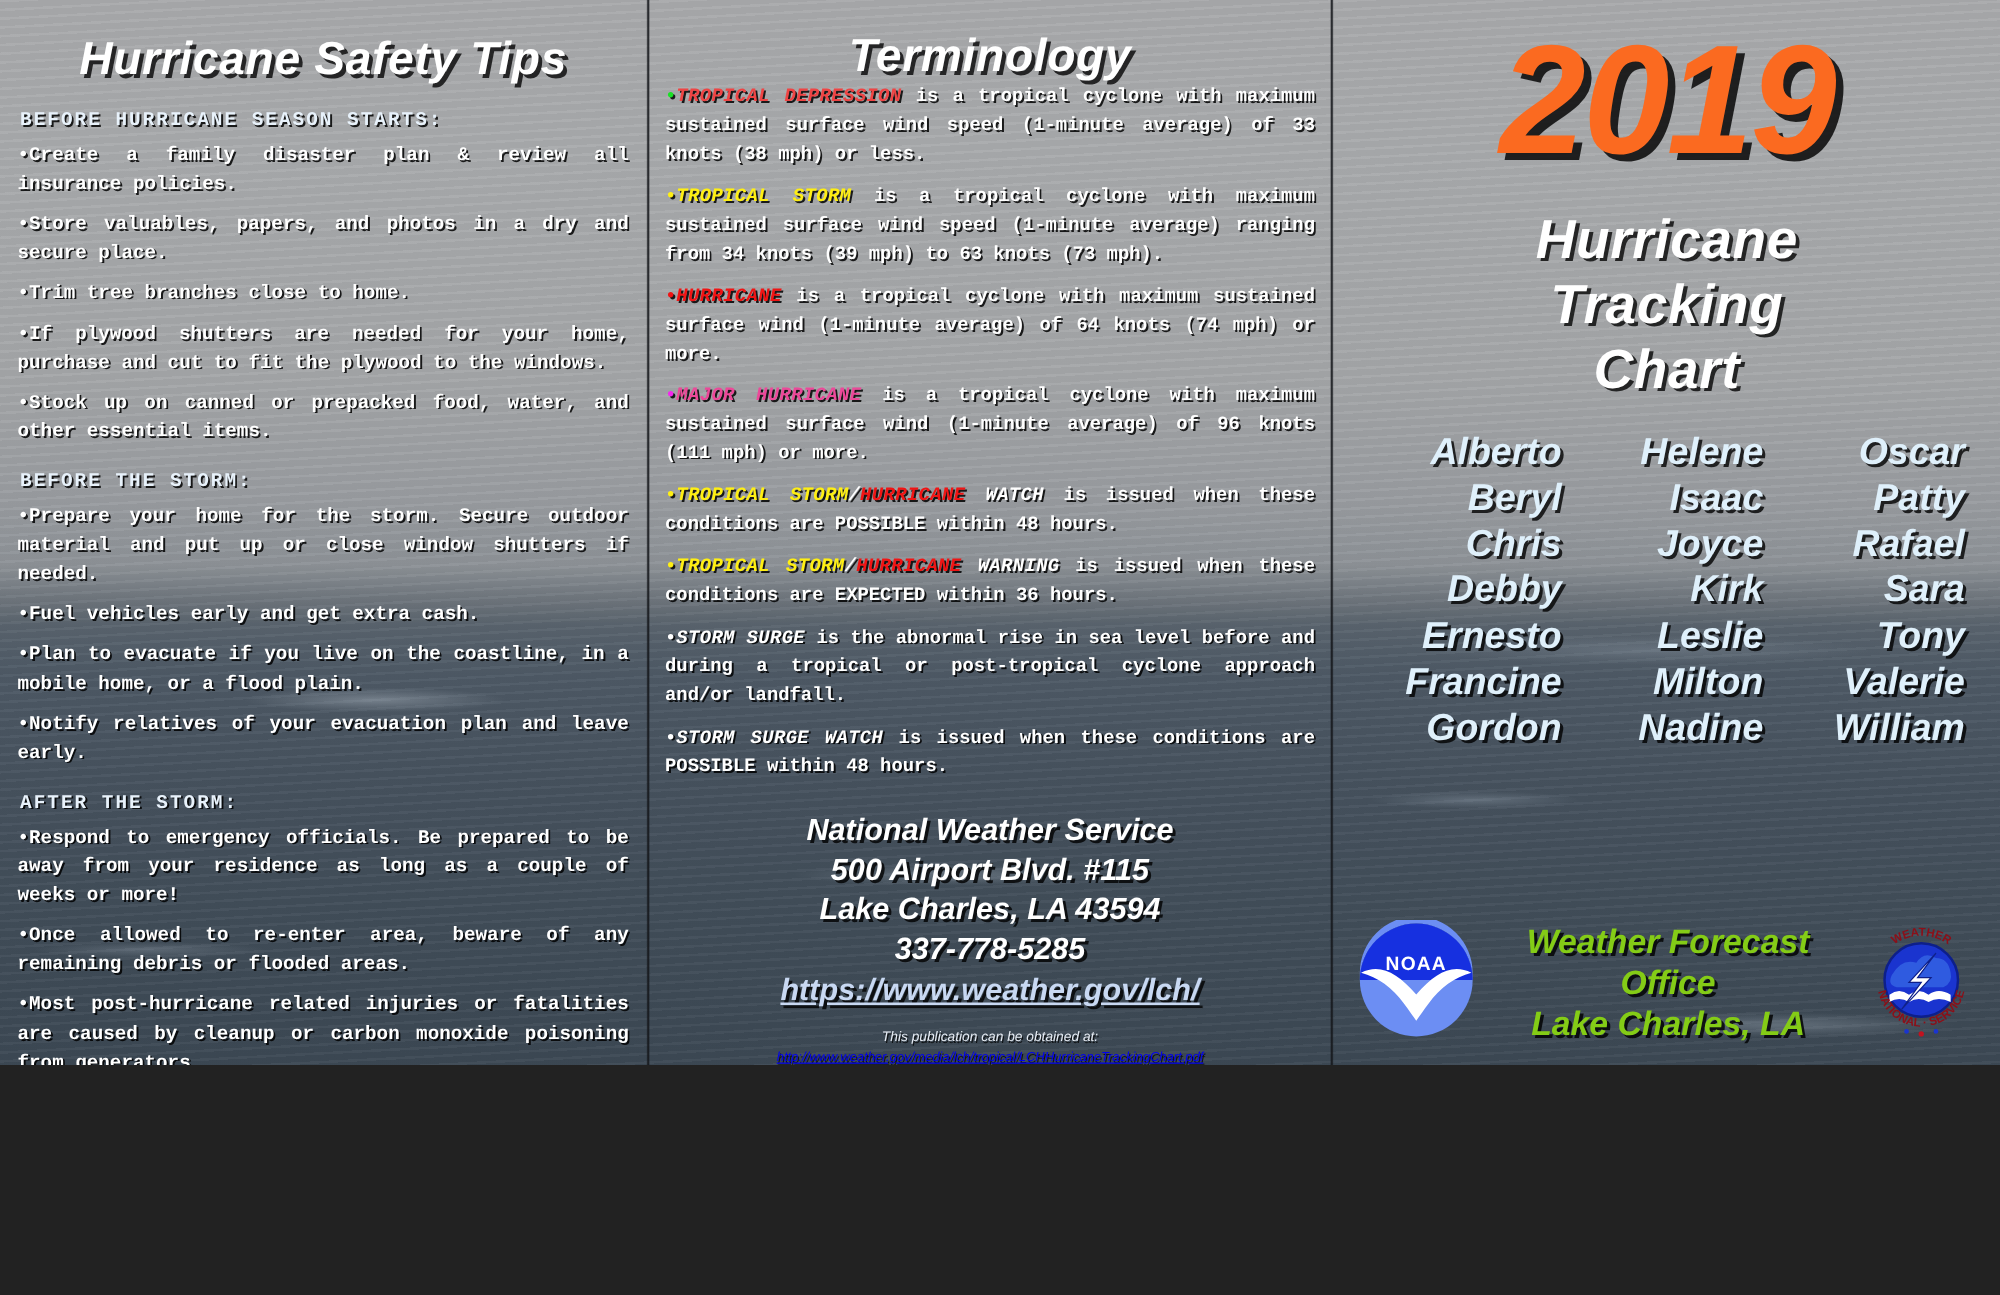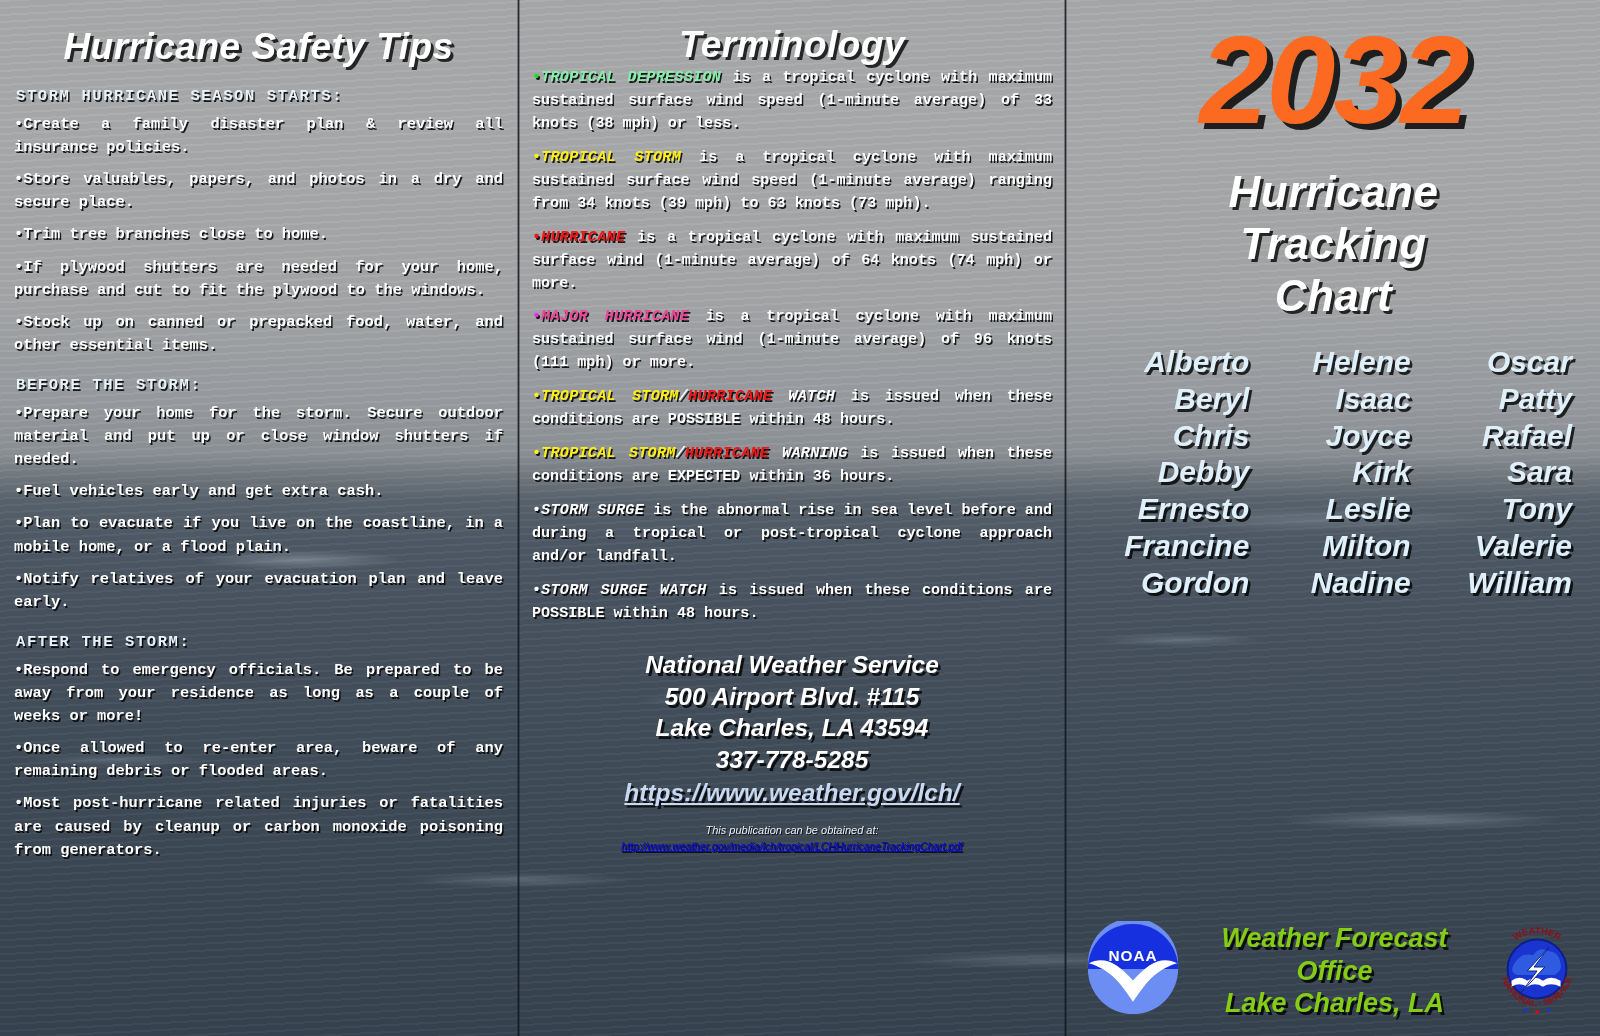--- a/index.html
+++ b/index.html
@@ -3,21 +3,21 @@
 <meta charset="utf-8">
 <style>
   html, body {
     margin: 0;
     padding: 0;
     background: #222;
   }
   #page {
     position: relative;
     width: 1600px;
-    height: 1036px;
+    height: 852px;
     overflow: hidden;
     font-family: "Liberation Sans", sans-serif;
   }
   
   #bg {
     position: absolute;
     inset: 0;
     background:
       
       radial-gradient(ellipse 150px 14px at 300px 560px, rgba(215,225,235,.30), rgba(0,0,0,0) 70%),
@@ -111,21 +111,21 @@
     font-family: "Liberation Mono", monospace;
     font-weight: bold;
     font-size: 15.1px;
     line-height: 1.52;
     color: #ffffff;
     text-align: justify;
     text-shadow: 1.5px 1.5px 0 rgba(0,0,0,.85);
     margin: 0 0 11px 0;
   }
   .term-label { font-style: italic; letter-spacing: .3px; }
-  .c-green   { color: #86efac; }
+  .c-green   { color: #ef4444; }
   .c-yellow  { color: #ffef12; }
   .c-red     { color: #f01414; }
   .c-magenta { color: #ec4899; }
   .c-white   { color: #ffffff; }
   .bullet-green   { color: #19e024; }
   .bullet-yellow  { color: #ffef12; }
   .bullet-red     { color: #f01414; }
   .bullet-magenta { color: #f526ee; }
   .bullet-white   { color: #ffffff; }
 
@@ -234,21 +234,21 @@
 
 <div id="page">
   <div id="bg"></div>
 
   <div class="divider" id="divider-left"></div>
   <div class="divider" id="divider-right"></div>
 
   <div class="col" id="col-safety">
     <div class="hdr-title" id="safety-title">Hurricane Safety Tips</div>
     <div id="safety-sections">
-        <div class="sect-head">STORM HURRICANE SEASON STARTS:</div>
+        <div class="sect-head">BEFORE HURRICANE SEASON STARTS:</div>
         <p class="tip">Create a family disaster plan &amp; review all insurance policies.</p>
         <p class="tip">Store valuables, papers, and photos in a dry and secure place.</p>
         <p class="tip">Trim tree branches close to home.</p>
         <p class="tip">If plywood shutters are needed for your home, purchase and cut to fit the plywood to the windows.</p>
         <p class="tip">Stock up on canned or prepacked food, water, and other essential items.</p>
         <div class="sect-head">BEFORE THE STORM:</div>
         <p class="tip">Prepare your home for the storm.  Secure outdoor material and put up or close window shutters if needed.</p>
         <p class="tip">Fuel vehicles early and get extra cash.</p>
         <p class="tip">Plan to evacuate if you live on the coastline, in a mobile home, or a flood plain.</p>
         <p class="tip">Notify relatives of your evacuation plan and leave early.</p>
@@ -281,21 +281,21 @@
     </div>
 
     <div id="fineprint">
       <span>This publication can be obtained at:</span>
       <a class="fp-url" href="#">http://www.weather.gov/media/lch/tropical/LCHHurricaneTrackingChart.pdf</a>
     </div>
   </div>
 
   <div class="col" id="col-cover">
 
-    <div id="year">2032</div>
+    <div id="year">2019</div>
 
     <div class="hdr-title" id="chart-title">
       <div>Hurricane</div>
       <div>Tracking</div>
       <div>Chart</div>
     </div>
 
 
     <div id="names-grid">
         <div class="name-col">

